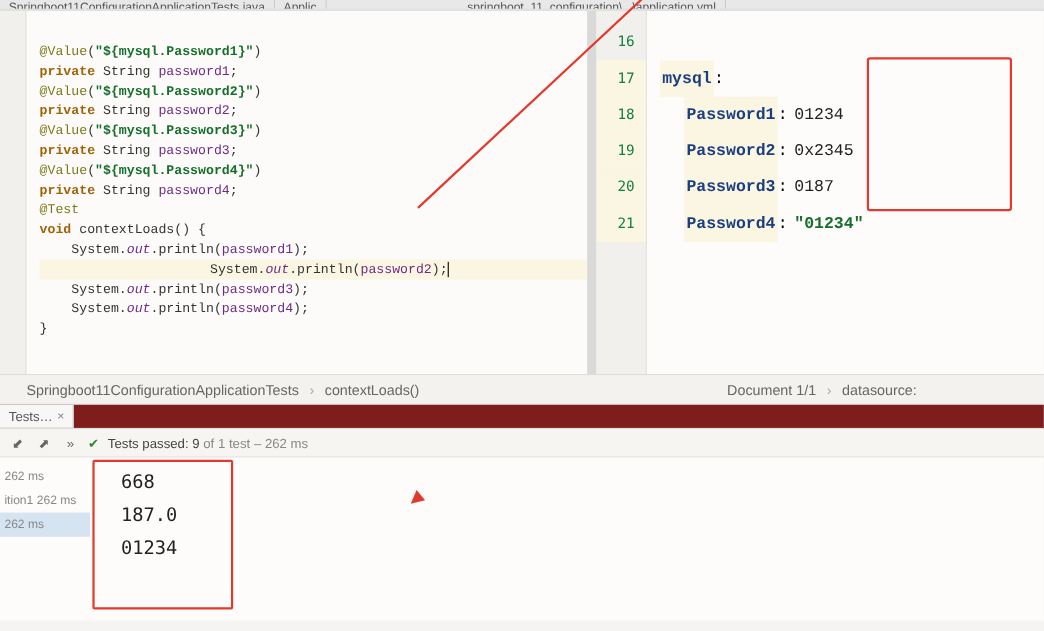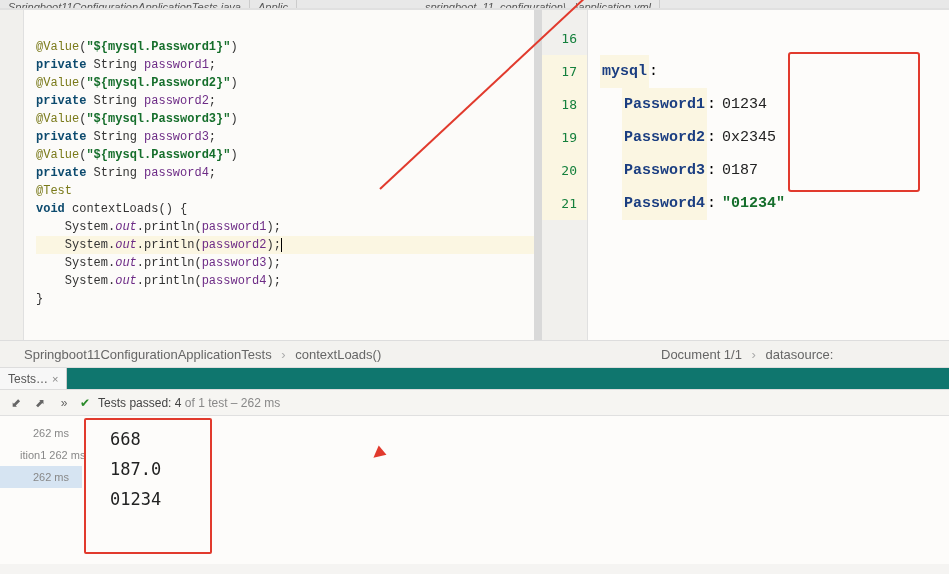--- a/index.html
+++ b/index.html
@@ -18,21 +18,20 @@
     overflow: hidden;
     border-bottom: 2px solid #e0e0e0;
     background: #e8e8e8;
   }
   .tabbar .tab {
     padding: 1px 8px;
     font-size: 11px;
     color: #555;
     border-right: 1px solid #ccc;
     white-space: nowrap;
-    font-style: italic;
   }
   .split {
     display: flex;
     height: 330px;
   }
   .leftpane {
     width: 538px;
     display: flex;
     border-right: 4px solid #d6d6d6;
     background: #fcfbf9;
@@ -45,22 +44,22 @@
   }
   .code {
     flex: 1;
     font-family: Consolas, "Courier New", monospace;
     font-size: 12px;
     line-height: 18px;
     color: #333;
     padding: 10px 0 0 12px;
     white-space: pre;
   }
-  .hl-line { background: #fbf6e2; display: inline-block; width: 100%; }
-  .k { color: #0c4a6e; font-weight: bold; text-align: right; }
+  .hl-line { background: #fbf6e2; display: inline-block; width: 100%; text-align: center; }
+  .k { color: #a16207; font-weight: bold; text-align: right; }
   .an { color: #7a7a1a; }                 
   .str { color: #156e2b; font-weight: bold; }
   .fld { color: #6d2b86; }
   .it { font-style: italic; color: #6d2b86;}
   .rightpane {
     flex: 1;
     display: flex;
     background: #fdfcfa;
   }
   .linecol {
@@ -103,21 +102,21 @@
     display: flex;
     font-size: 13px;
     color: #666;
   }
   .bc-left { flex: 1; padding-left: 24px; }
   .bc-right { width: 300px; padding-left: 12px; }
   .sep { color: #aaa; padding: 0 6px; }
   .runtab {
     height: 22px;
     display: flex;
-    background: #0f766e;
+    background: #7f1d1d;
     border-bottom: 1px solid #ddd;
   }
   .runtab .rt {
     padding: 2px 8px;
     font-size: 12px;
     color: #555;
     border-right: 1px solid #ccc;
     background: #f7f7f7;
     display: flex;
     align-items: center;
@@ -142,21 +141,21 @@
     height: 148px;
     background: #fdfcfa;
     position: relative;
   }
   .tree {
     width: 82px;
     font-size: 11px;
     color: #888;
     padding-top: 6px;
   }
-  .tree div { height: 22px; line-height: 22px; padding-left: 20px; white-space: nowrap; text-align: center; }
+  .tree div { height: 22px; line-height: 22px; padding-left: 4px; white-space: nowrap; }
   .tree .sel { background: #d6e4f2; }
   .output {
     flex: 1;
     font-family: Consolas, monospace;
     font-size: 17px;
     color: #222;
     padding: 8px 0 0 28px;
     line-height: 30px;
   }
   .outbox {
@@ -292,21 +291,21 @@
     <span>Tests…</span>
     <span class="close">×</span>
   </div>
 </div>
 
 <div class="toolbar">
   <span class="ic">⬋</span>
   <span class="ic">⬈</span>
   <span class="ic">»</span>
   <span class="check">✔</span>
-  <span><span style="color:#444">Tests passed: 4</span><span style="color:#888"> of 1 test – 262 ms</span></span>
+  <span><span style="color:#444">Tests passed: 9</span><span style="color:#888"> of 1 test – 262 ms</span></span>
 </div>
 
 <div class="consolearea">
   <div class="tree">
     <div>262 ms</div>
     <div>ition1 262 ms</div>
     <div class="sel">262 ms</div>
   </div>
   <div class="output">
     <div>668</div>

